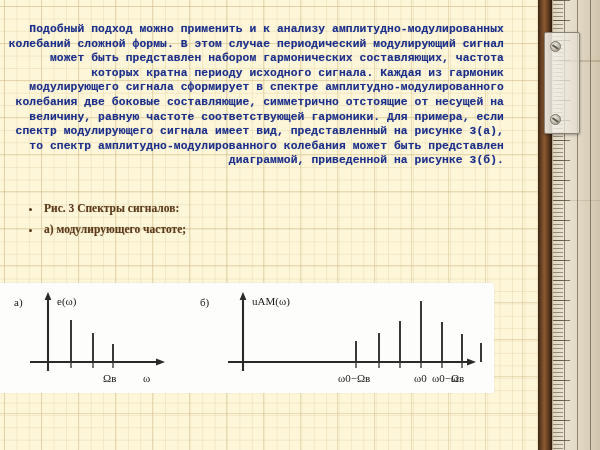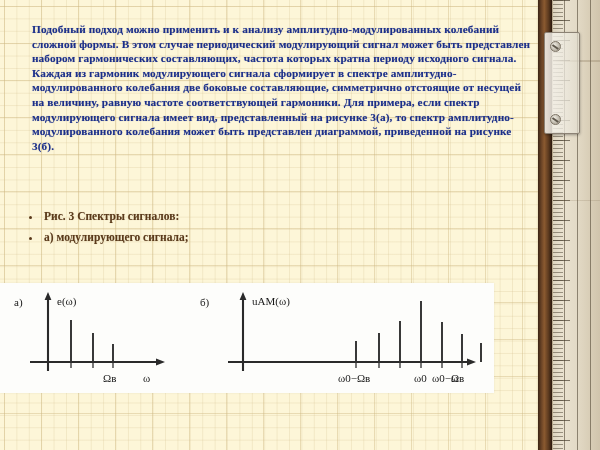--- a/index.html
+++ b/index.html
@@ -67,37 +67,38 @@
   .screw{
     position:absolute;left:5px;width:9px;height:9px;border-radius:50%;
     background:radial-gradient(circle at 35% 35%,#f2efe6,#9b9383);
     border:1px solid #7d7466;
   }
   .screw.top{top:8px;} .screw.bot{bottom:8px;}
   .screw::after{content:"";position:absolute;left:1px;top:3.5px;width:7px;height:1.5px;background:#5f584c;transform:rotate(35deg);}
 
   
   #body-text{
-    position:absolute;left:32px;top:22px;width:500px;
-    text-align:left;
+    position:absolute;left:4px;top:22px;width:500px;
+    text-align:right;
     color:#1b2f8a;
     font-weight:bold;
     font-size:11.3px;
     line-height:14.6px;
     letter-spacing:.1px;
     text-shadow:0 0 1px rgba(27,47,138,.35);
+    font-family:Liberation Mono, monospace;
   }
 
   
   #bullets{
     position:absolute;left:14px;top:202px;width:420px;
     color:#5a3a1b;font-weight:bold;font-size:11.5px;
   }
   #bullets li{
-    list-style:none;position:relative;margin:8px 0 9px 0;padding-left:30px;
+    list-style:none;position:relative;margin:0 0 9px 0;padding-left:30px;
     text-shadow:0 0 1px rgba(90,58,27,.3);
   }
   #bullets li::before{
     content:"";position:absolute;left:15px;top:6px;width:3px;height:3px;
     background:#5a3a1b;border-radius:50%;
   }
   #bullets ul{margin:0;padding:0;}
 
   
   #diagram-panel{
@@ -129,21 +130,21 @@
     <div class="screw top"></div>
     <div class="screw bot"></div>
   </div>
 </div>
 
 <div id="body-text">Подобный подход можно применить и к анализу амплитудно-модулированных колебаний сложной формы. В этом случае периодический модулирующий сигнал может быть представлен набором гармонических составляющих, частота которых кратна периоду исходного сигнала. Каждая из гармоник модулирующего сигнала сформирует в спектре амплитудно-модулированного колебания две боковые составляющие, симметрично отстоящие от несущей на величину, равную частоте соответствующей гармоники. Для примера, если спектр модулирующего сигнала имеет вид, представленный на рисунке 3(а), то спектр амплитудно-модулированного колебания может быть представлен диаграммой, приведенной на рисунке 3(б).</div>
 
 <div id="bullets">
   <ul>
     <li>Рис. 3  Спектры сигналов:</li>
-    <li>а) модулирующего сигнала;</li>
+    <li>а) модулирующего частоте;</li>
   </ul>
 </div>
 
 <div id="diagram-panel">
   <svg width="494" height="110" viewBox="0 0 494 110">
 
     <g>
       <text class="lbl-big" x="14" y="23">а)</text>
 
       <line class="axis" x1="48" y1="88" x2="48" y2="14"></line>

